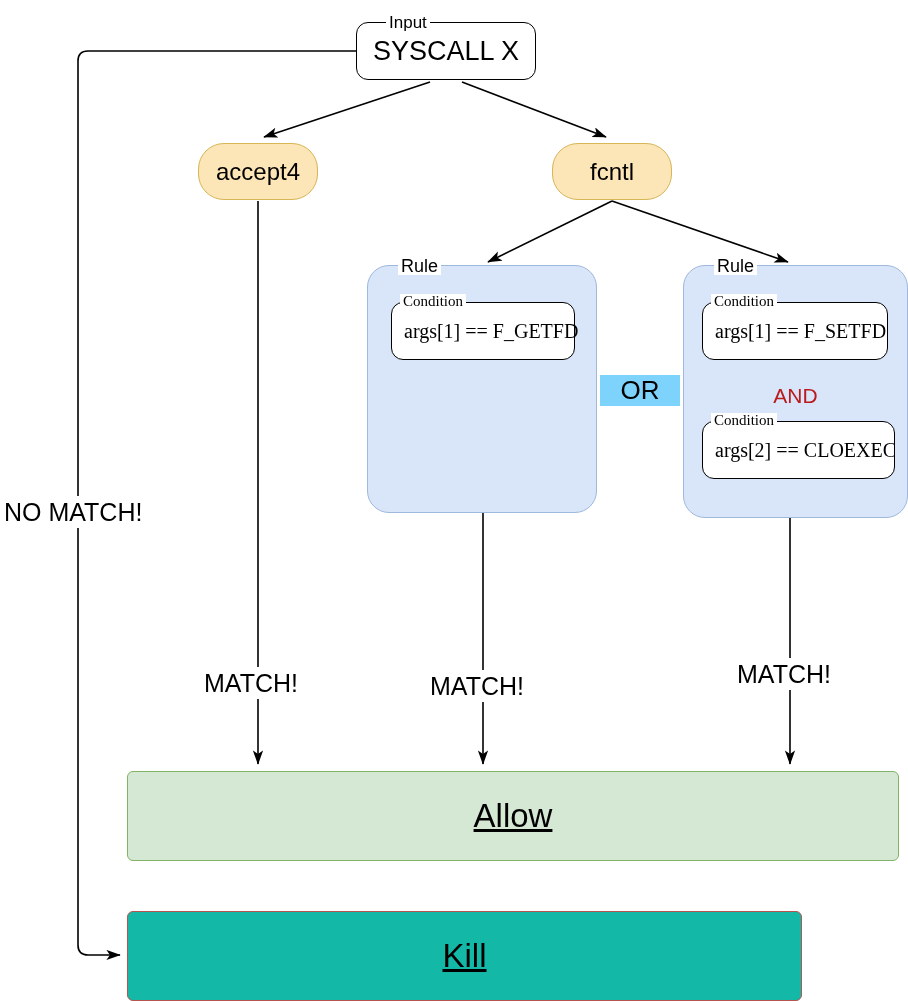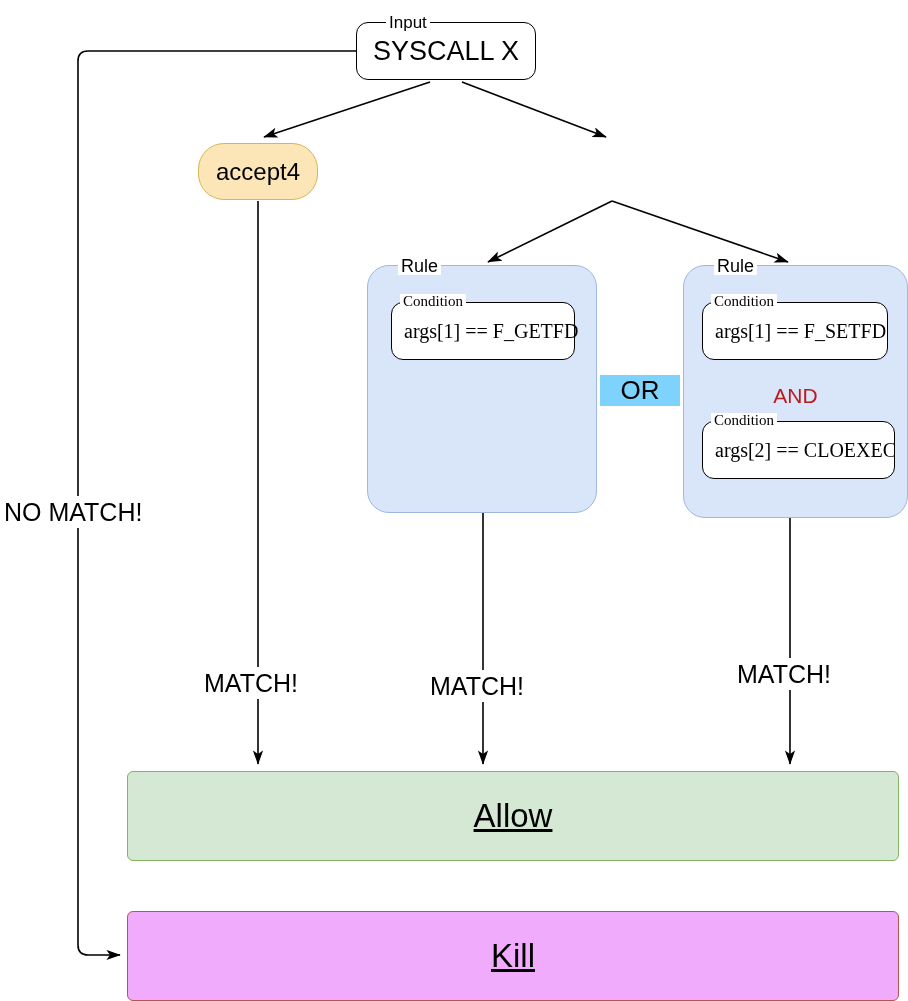--- a/index.html
+++ b/index.html
@@ -152,22 +152,22 @@
     font-size: 33px;
     color: #000000;
     text-decoration: underline;
   }
   #node-allow {
     left: 127px; top: 771px; width: 772px; height: 90px;
     background: #d5e8d4;
     border: 1.3px solid #82b366;
   }
   #node-kill {
-    left: 127px; top: 911px; width: 772px; height: 90px;
-    background: #f0abfc;
+    left: 127px; top: 911px; width: 675px; height: 90px;
+    background: #14b8a6;
     border: 1.3px solid #b85450;
   }
 
   
   .edge-label {
     position: absolute;
     background: #ffffff;
     color: #000000;
     font-size: 25px;
     line-height: 30px;
@@ -209,20 +209,23 @@
     <path d="M 356,51 L 88,51 Q 78,51 78,61 L 78,945 Q 78,955 88,955 L 120,955" fill="none" stroke="#000000" stroke-width="1.6" marker-end="url(#arrow)"></path>
   </svg>
 
   <div class="node group-input" id="node-input">
     <span class="group-label">Input</span>
     <span>SYSCALL X</span>
   </div>
 
   <div class="node syscall" id="node-accept4">
     <span>accept4</span>
+  </div>
+  <div class="node syscall" id="node-fcntl">
+    <span>fcntl</span>
   </div>
 
   <div class="node rule" id="node-rule-1">
     <span class="group-label">Rule</span>
     <div class="condition" id="cond-1">
       <span class="group-label">Condition</span>
       <span class="cond-text">args[1] == F_GETFD</span>
     </div>
   </div>
 

